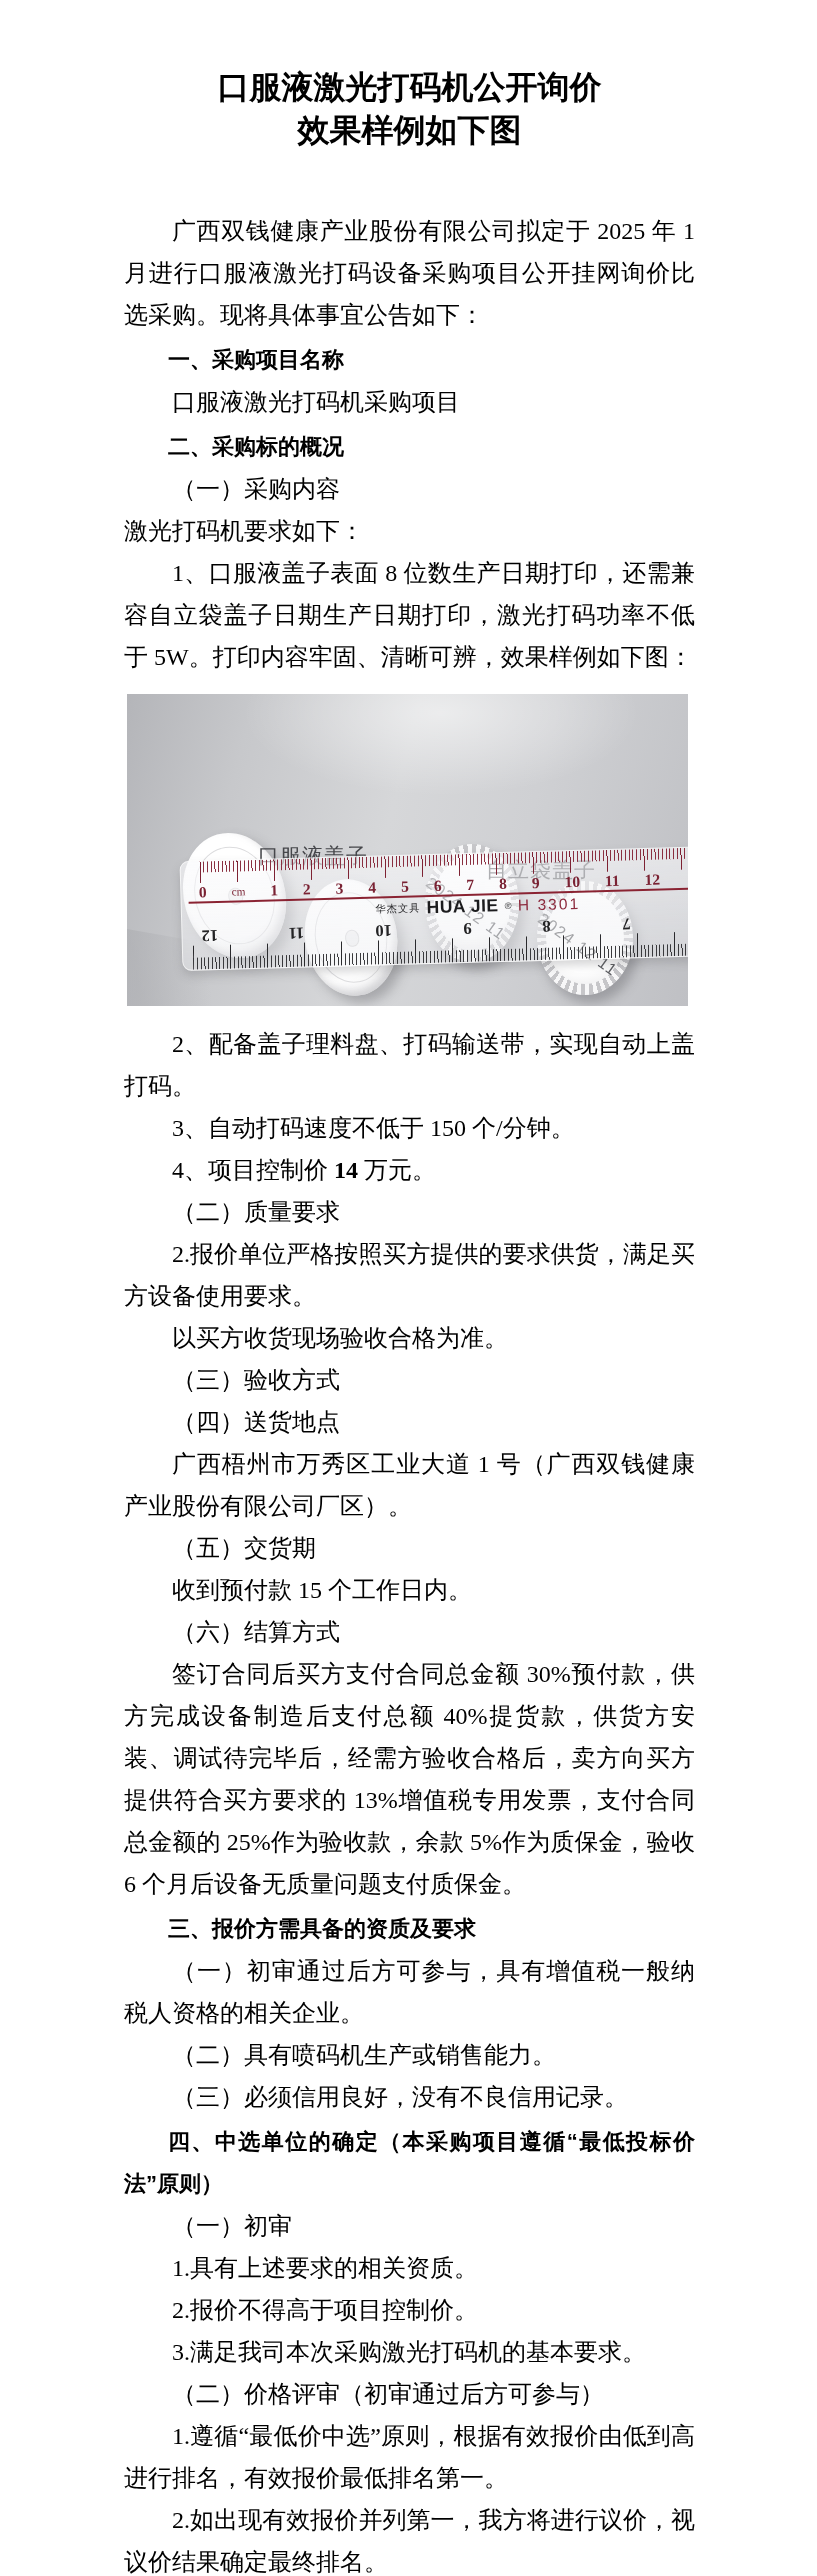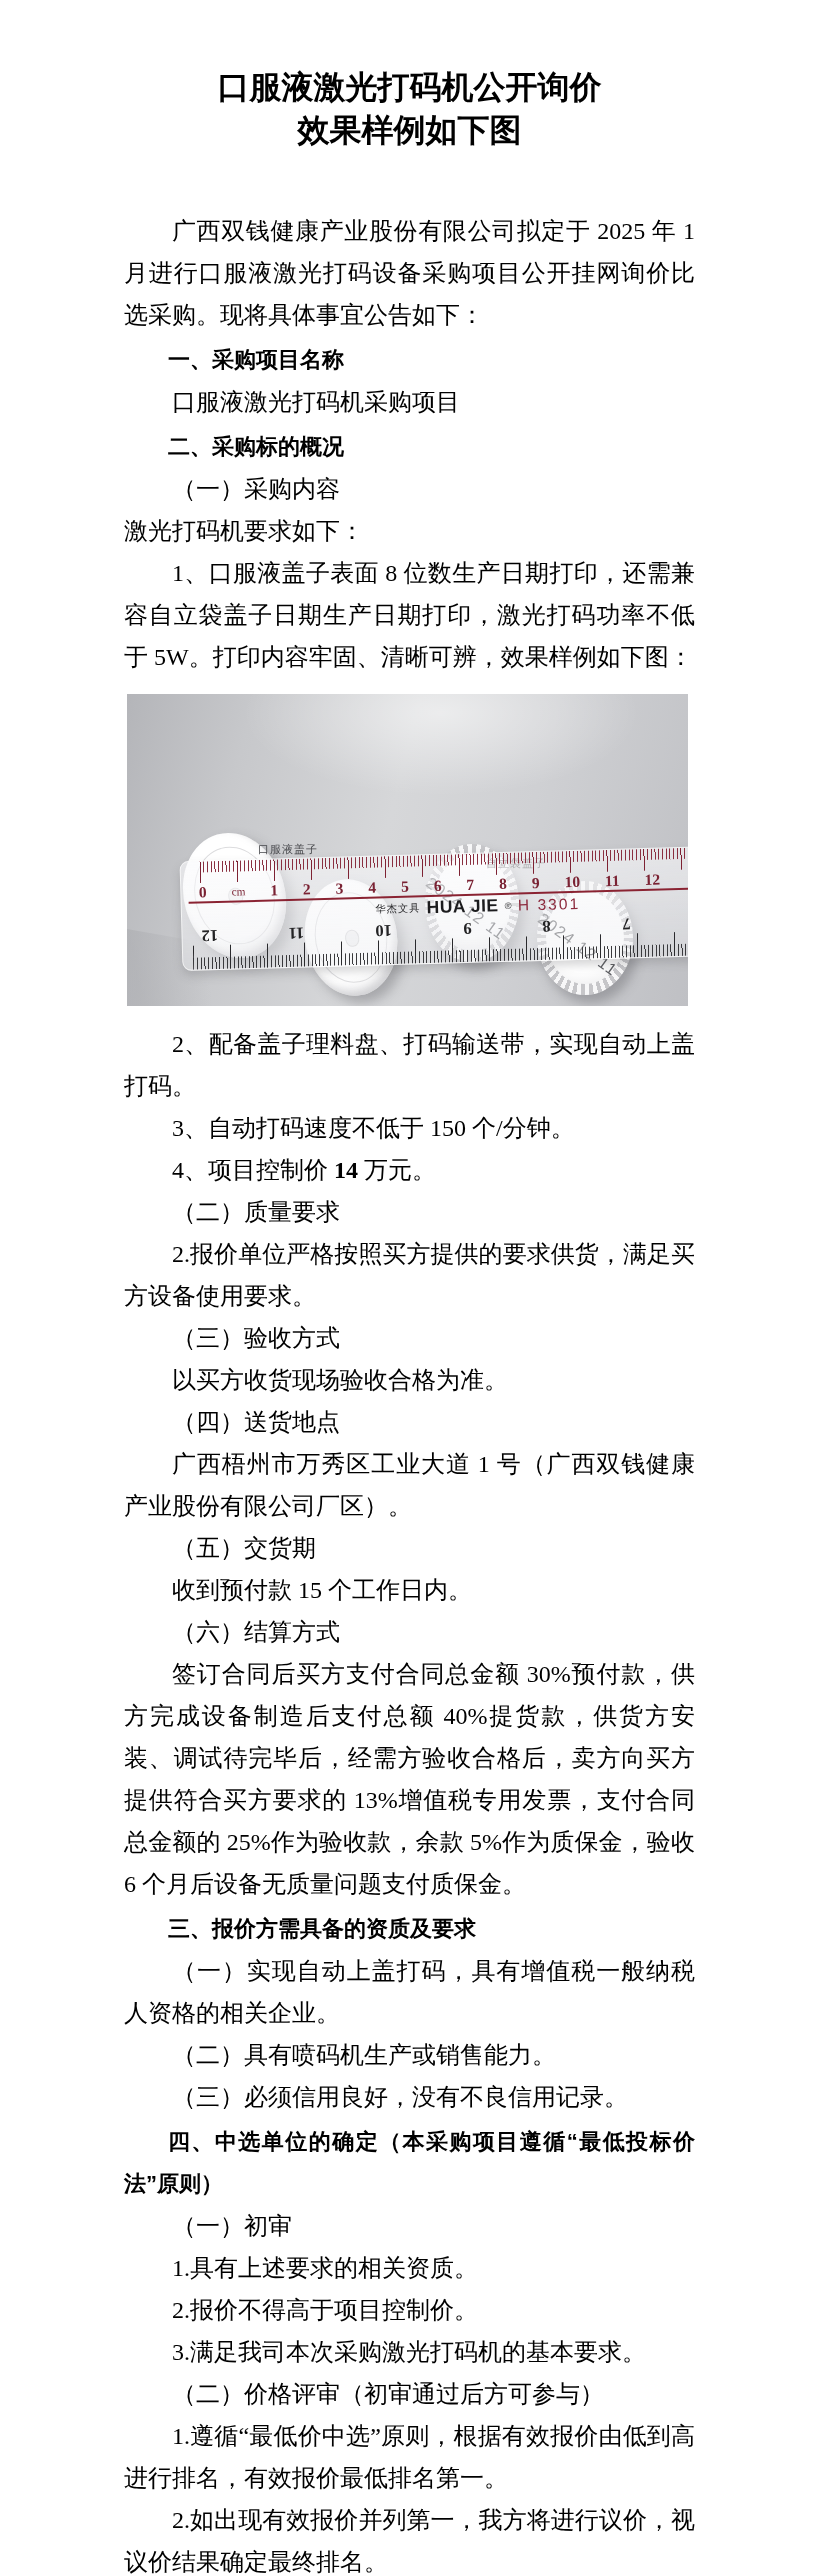--- a/index.html
+++ b/index.html
@@ -50,21 +50,21 @@
       linear-gradient(104deg,#b4b5b9 0%,#c7c8cb 20%,#d6d7d9 46%,#cfd0d3 68%,#bfc0c4 100%);
   }
   .photo-desk-edge{
     position:absolute;left:-31px;bottom:-20.6px;width:155px;height:88px;
     background:linear-gradient(70deg,#a6a7ab 30%,rgba(166,167,171,0) 70%);
     transform:rotate(10deg);opacity:.45;
   }
   .photo-label{
     position:absolute;
     font-family:"Liberation Sans","DejaVu Sans",sans-serif;
-    font-size:11px;color:#46474b;letter-spacing:1px;white-space:nowrap;text-align:center;
+    font-size:21px;color:#46474b;letter-spacing:1px;white-space:nowrap;text-align:center;
   }
   .label1{left:131px;top:148px;}
   .label2{left:359px;top:162px;}
 
   .cap{position:absolute;border-radius:50%;}
   .cap.smooth{
     background:radial-gradient(circle at 42% 38%, #ffffff 0 58%, #f3f3f4 76%, #dededf 100%);
     box-shadow:5.2px 8.2px 11.3px rgba(80,80,86,0.35), inset -3.1px -5.2px 7.2px rgba(160,160,165,0.35);
   }
   .cap.smooth::before{
@@ -212,30 +212,30 @@
       </div>
       <div class="ruler-ticks-bottom"></div>
     </div>
   </figure>
 
   <p class="para indent">2、配备盖子理料盘、打码输送带，实现自动上盖打码。</p>
   <p class="para indent">3、自动打码速度不低于 150 个/分钟。</p>
   <p class="para indent"><span>4、项目控制价 </span><span class="num-bold">14</span><span> 万元。</span></p>
   <p class="para indent">（二）质量要求</p>
   <p class="para indent">2.报价单位严格按照买方提供的要求供货，满足买方设备使用要求。</p>
+  <p class="para indent">以买方收货现场验收合格为准。</p>
   <p class="para indent">（三）验收方式</p>
-  <p class="para indent">以买方收货现场验收合格为准。</p>
   <p class="para indent">（四）送货地点</p>
   <p class="para indent">广西梧州市万秀区工业大道 1 号（广西双钱健康产业股份有限公司厂区）。</p>
   <p class="para indent">（五）交货期</p>
   <p class="para indent">收到预付款 15 个工作日内。</p>
   <p class="para indent">（六）结算方式</p>
   <p class="para indent">签订合同后买方支付合同总金额 30%预付款，供方完成设备制造后支付总额 40%提货款，供货方安装、调试待完毕后，经需方验收合格后，卖方向买方提供符合买方要求的 13%增值税专用发票，支付合同总金额的 25%作为验收款，余款 5%作为质保金，验收 6 个月后设备无质量问题支付质保金。</p>
   <p class="para indent heading">三、报价方需具备的资质及要求</p>
-  <p class="para indent">（一）实现自动上盖打码，具有增值税一般纳税人资格的相关企业。</p>
+  <p class="para indent">（一）初审通过后方可参与，具有增值税一般纳税人资格的相关企业。</p>
   <p class="para indent">（二）具有喷码机生产或销售能力。</p>
   <p class="para indent">（三）必须信用良好，没有不良信用记录。</p>
   <p class="para indent heading">四、中选单位的确定（本采购项目遵循“最低投标价法”原则）</p>
   <p class="para indent">（一）初审</p>
   <p class="para indent">1.具有上述要求的相关资质。</p>
   <p class="para indent">2.报价不得高于项目控制价。</p>
   <p class="para indent">3.满足我司本次采购激光打码机的基本要求。</p>
   <p class="para indent">（二）价格评审（初审通过后方可参与）</p>
   <p class="para indent">1.遵循“最低价中选”原则，根据有效报价由低到高进行排名，有效报价最低排名第一。</p>
   <p class="para indent">2.如出现有效报价并列第一，我方将进行议价，视议价结果确定最终排名。</p>

